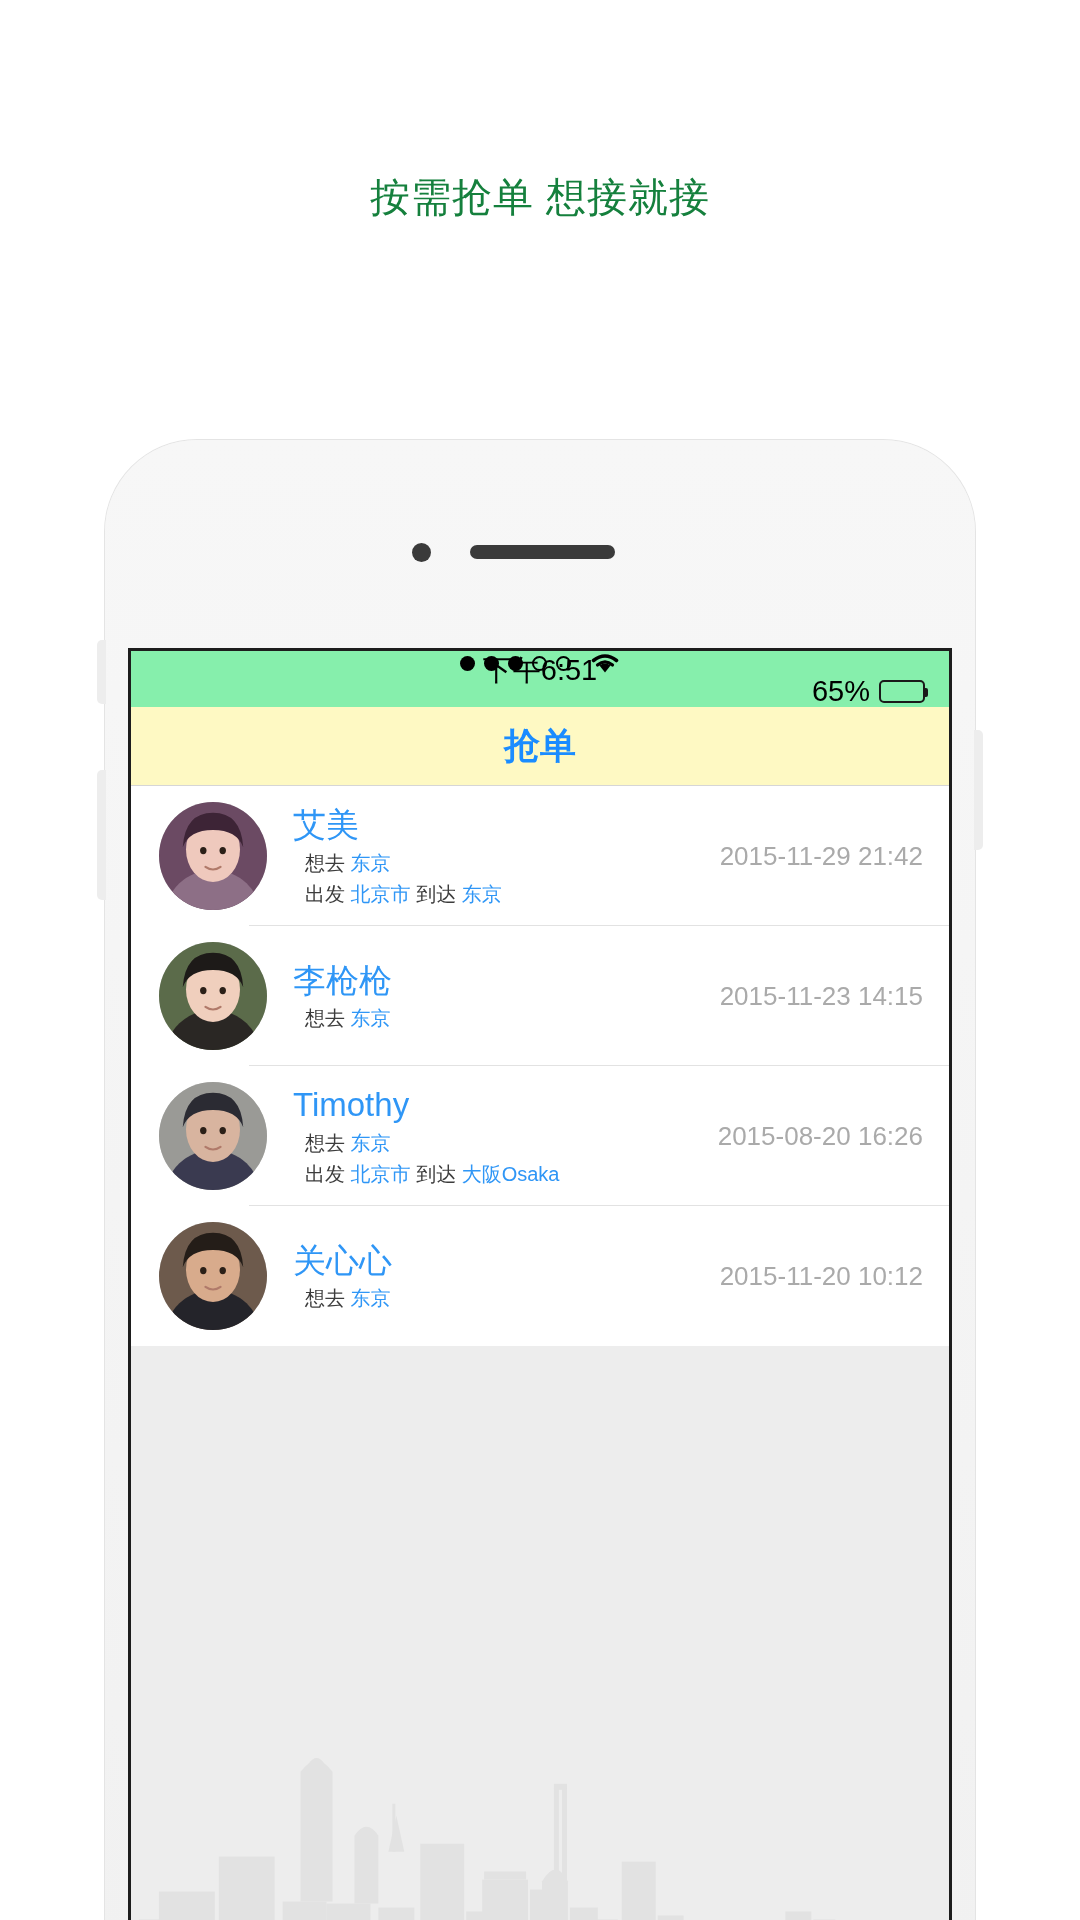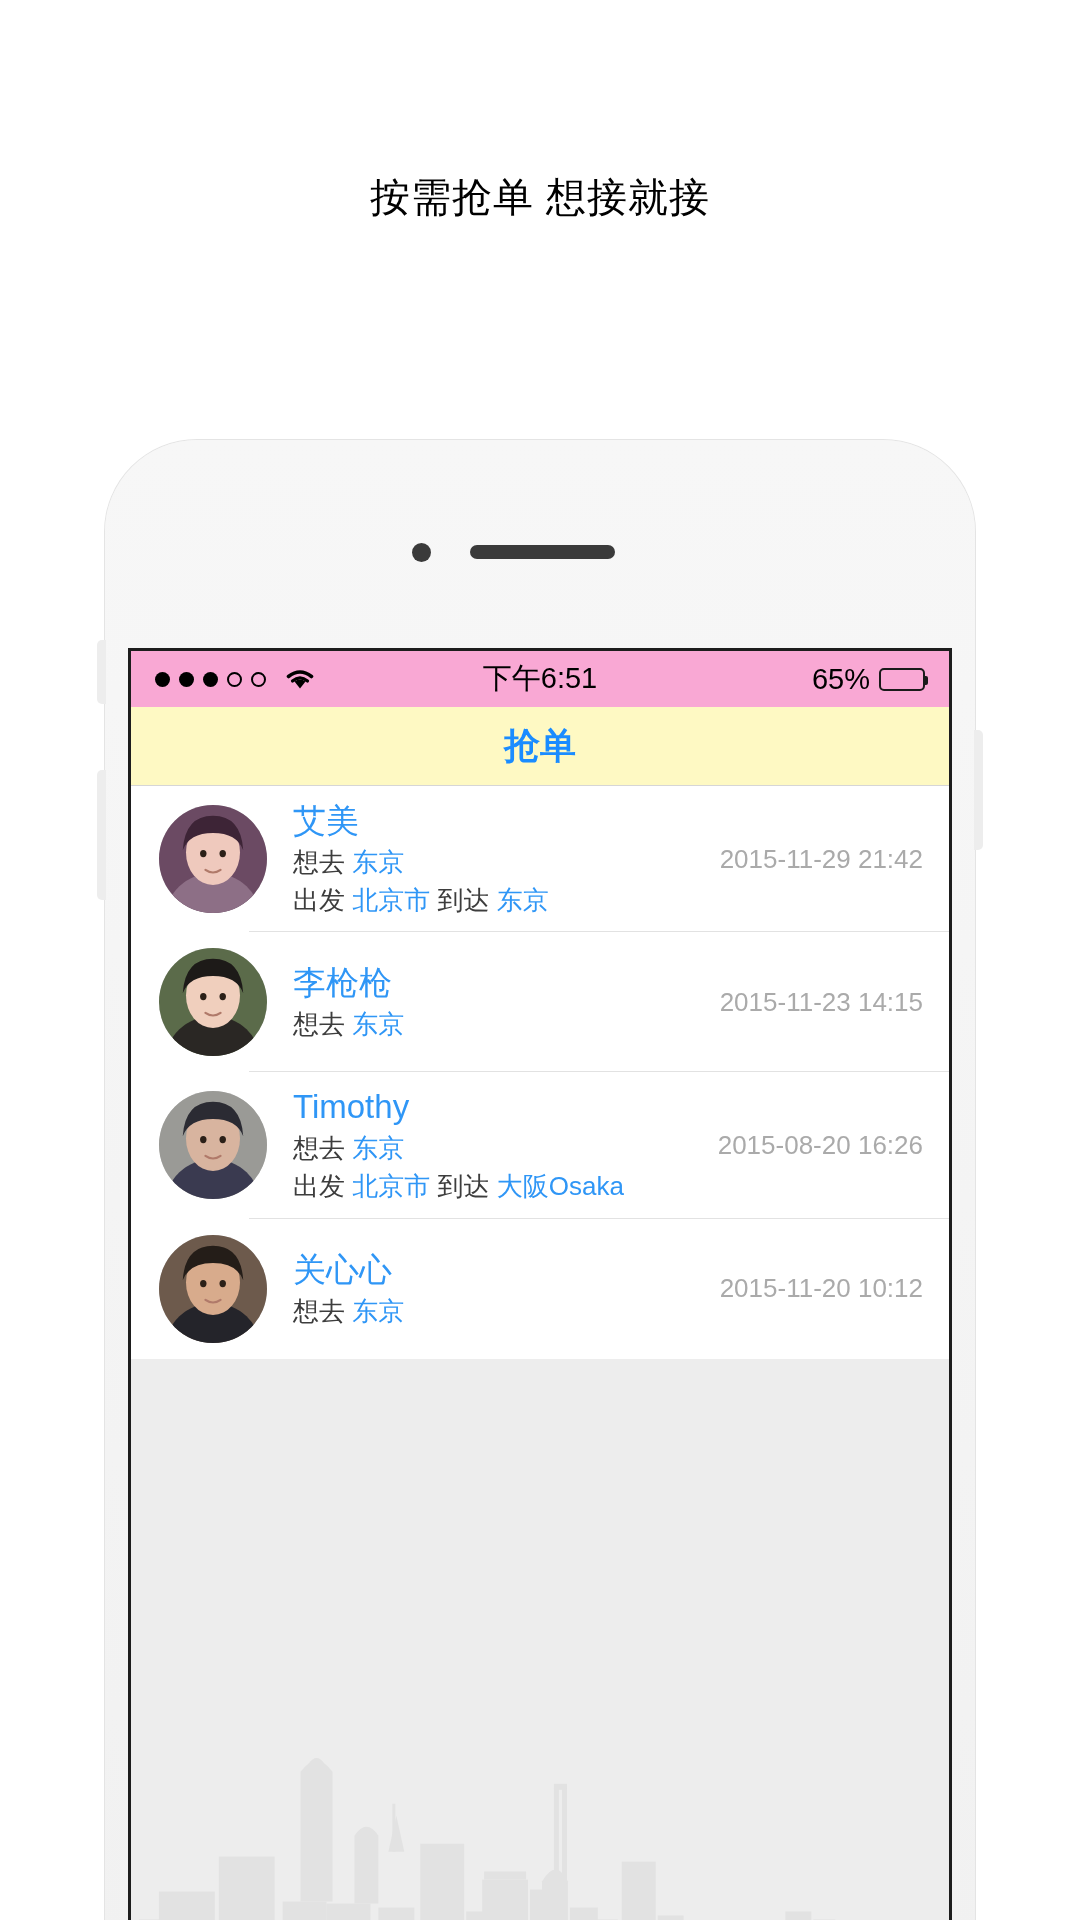--- a/index.html
+++ b/index.html
@@ -22,21 +22,21 @@
     font-size:82px;
     font-weight:bold;
     color:#2f96f6;
     letter-spacing:2px;
     line-height:1.0;
     white-space:pre;
   }
   .promo-sub{
     margin-top:52px;
     font-size:40px;
-    color:#000000;
+    color:#15803d;
     font-weight:400;
     letter-spacing:1px;
     white-space:pre;
   }
 
   
   .phone{
     position:absolute;
     left:105px;
     top:440px;
@@ -99,28 +99,29 @@
     background:#ffffff;
     border:3px solid #1d1d1d;
     border-bottom:none;
     overflow:hidden;
     box-sizing:border-box;
   }
 
   
   .statusbar{
     height:56px;
-    background:#f9a8d4;
+    background:#86efac;
     display:flex;
     align-items:center;
     padding:0 24px;
     box-sizing:border-box;
     position:relative;
     font-size:27px;
     color:#000;
+    flex-direction:column;
   }
   .sb-left{display:flex;align-items:center;gap:9px;}
   .dot{width:15px;height:15px;border-radius:50%;background:#000;}
   .dot.hollow{background:transparent;border:2px solid #000;width:11px;height:11px;}
   .wifi{margin-left:9px;display:flex;align-items:flex-end;}
   .sb-time{
     position:absolute;left:0;right:0;text-align:center;
     font-size:29px;font-weight:500;letter-spacing:0px;
   }
   .sb-right{
@@ -169,21 +170,21 @@
   }
   .avatar svg{display:block;width:100%;height:100%;}
   .row-body{
     flex:1;padding-left:26px;padding-right:14px;
     display:flex;flex-direction:column;gap:7px;min-width:0;
   }
   .row-name{
     font-size:33px;color:#2f96f6;line-height:1.15;
   }
   .row-line{
-    font-size:26px;color:#444;line-height:1.2;white-space:nowrap;
+    font-size:20px;color:#444;line-height:1.2;white-space:nowrap;margin-left:12px;
   }
   .row-line .lbl{color:#3d3d3d;}
   .row-line .val{color:#2f96f6;}
   .row-time{
     font-size:26px;color:#aaaaaa;white-space:nowrap;
     padding-right:26px;align-self:center;
   }
 
   
   .empty{

